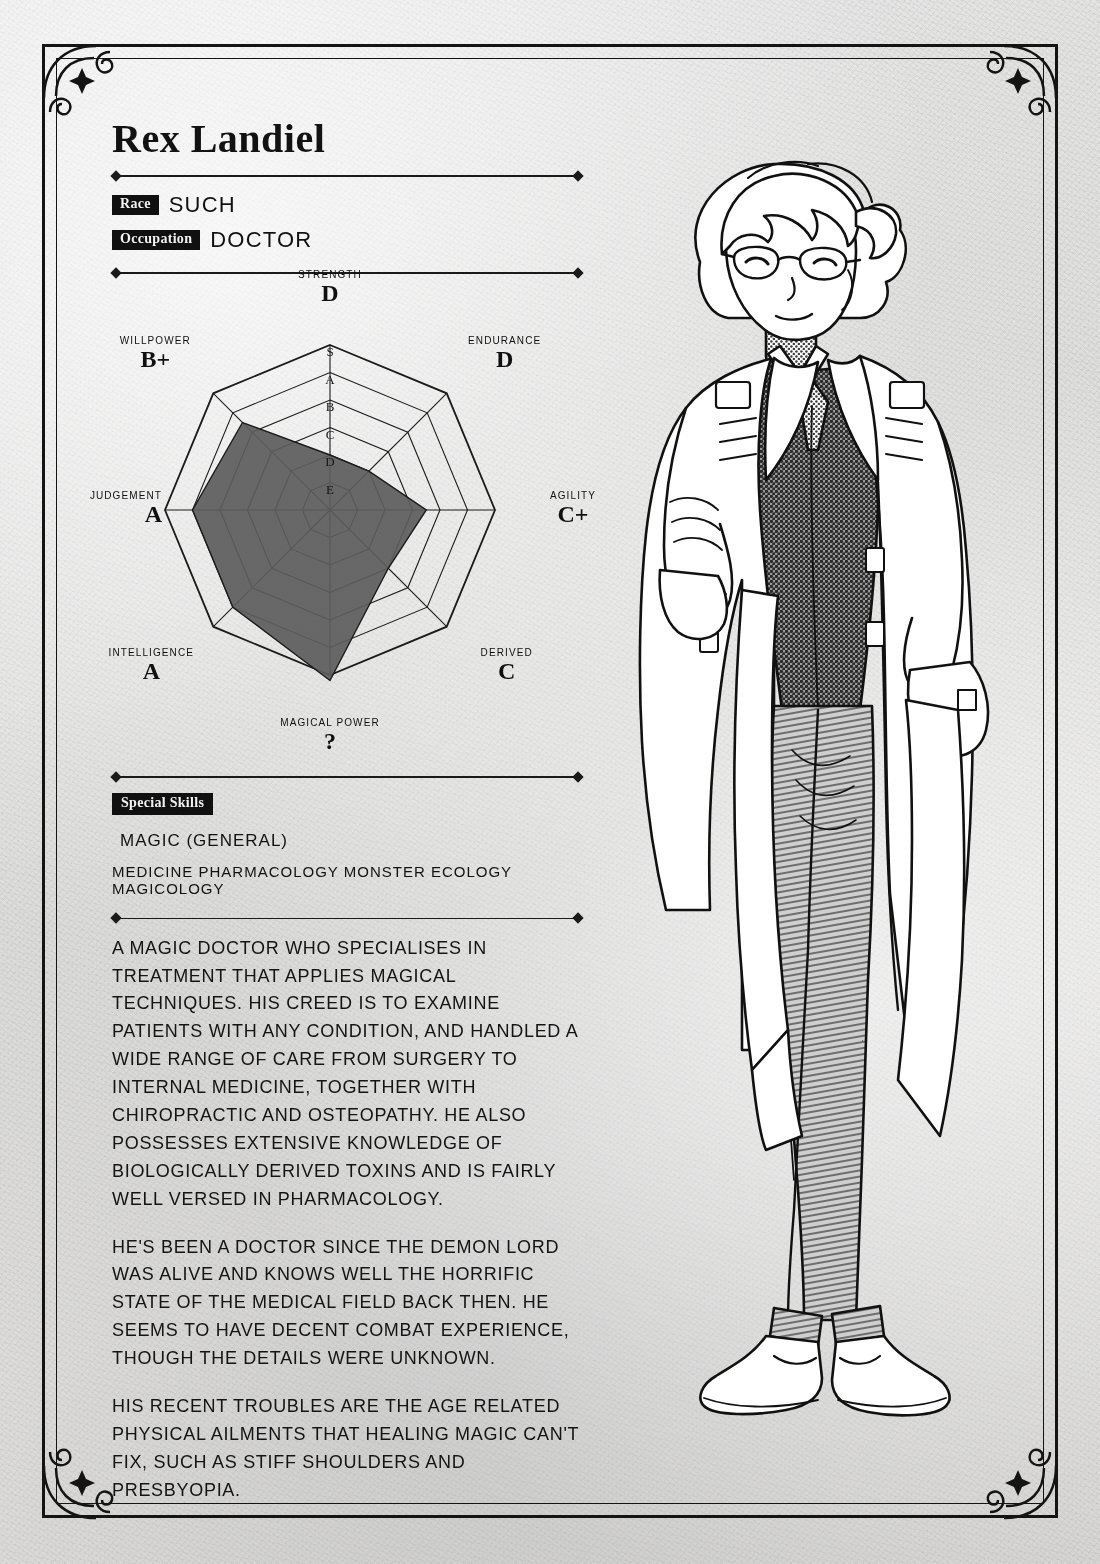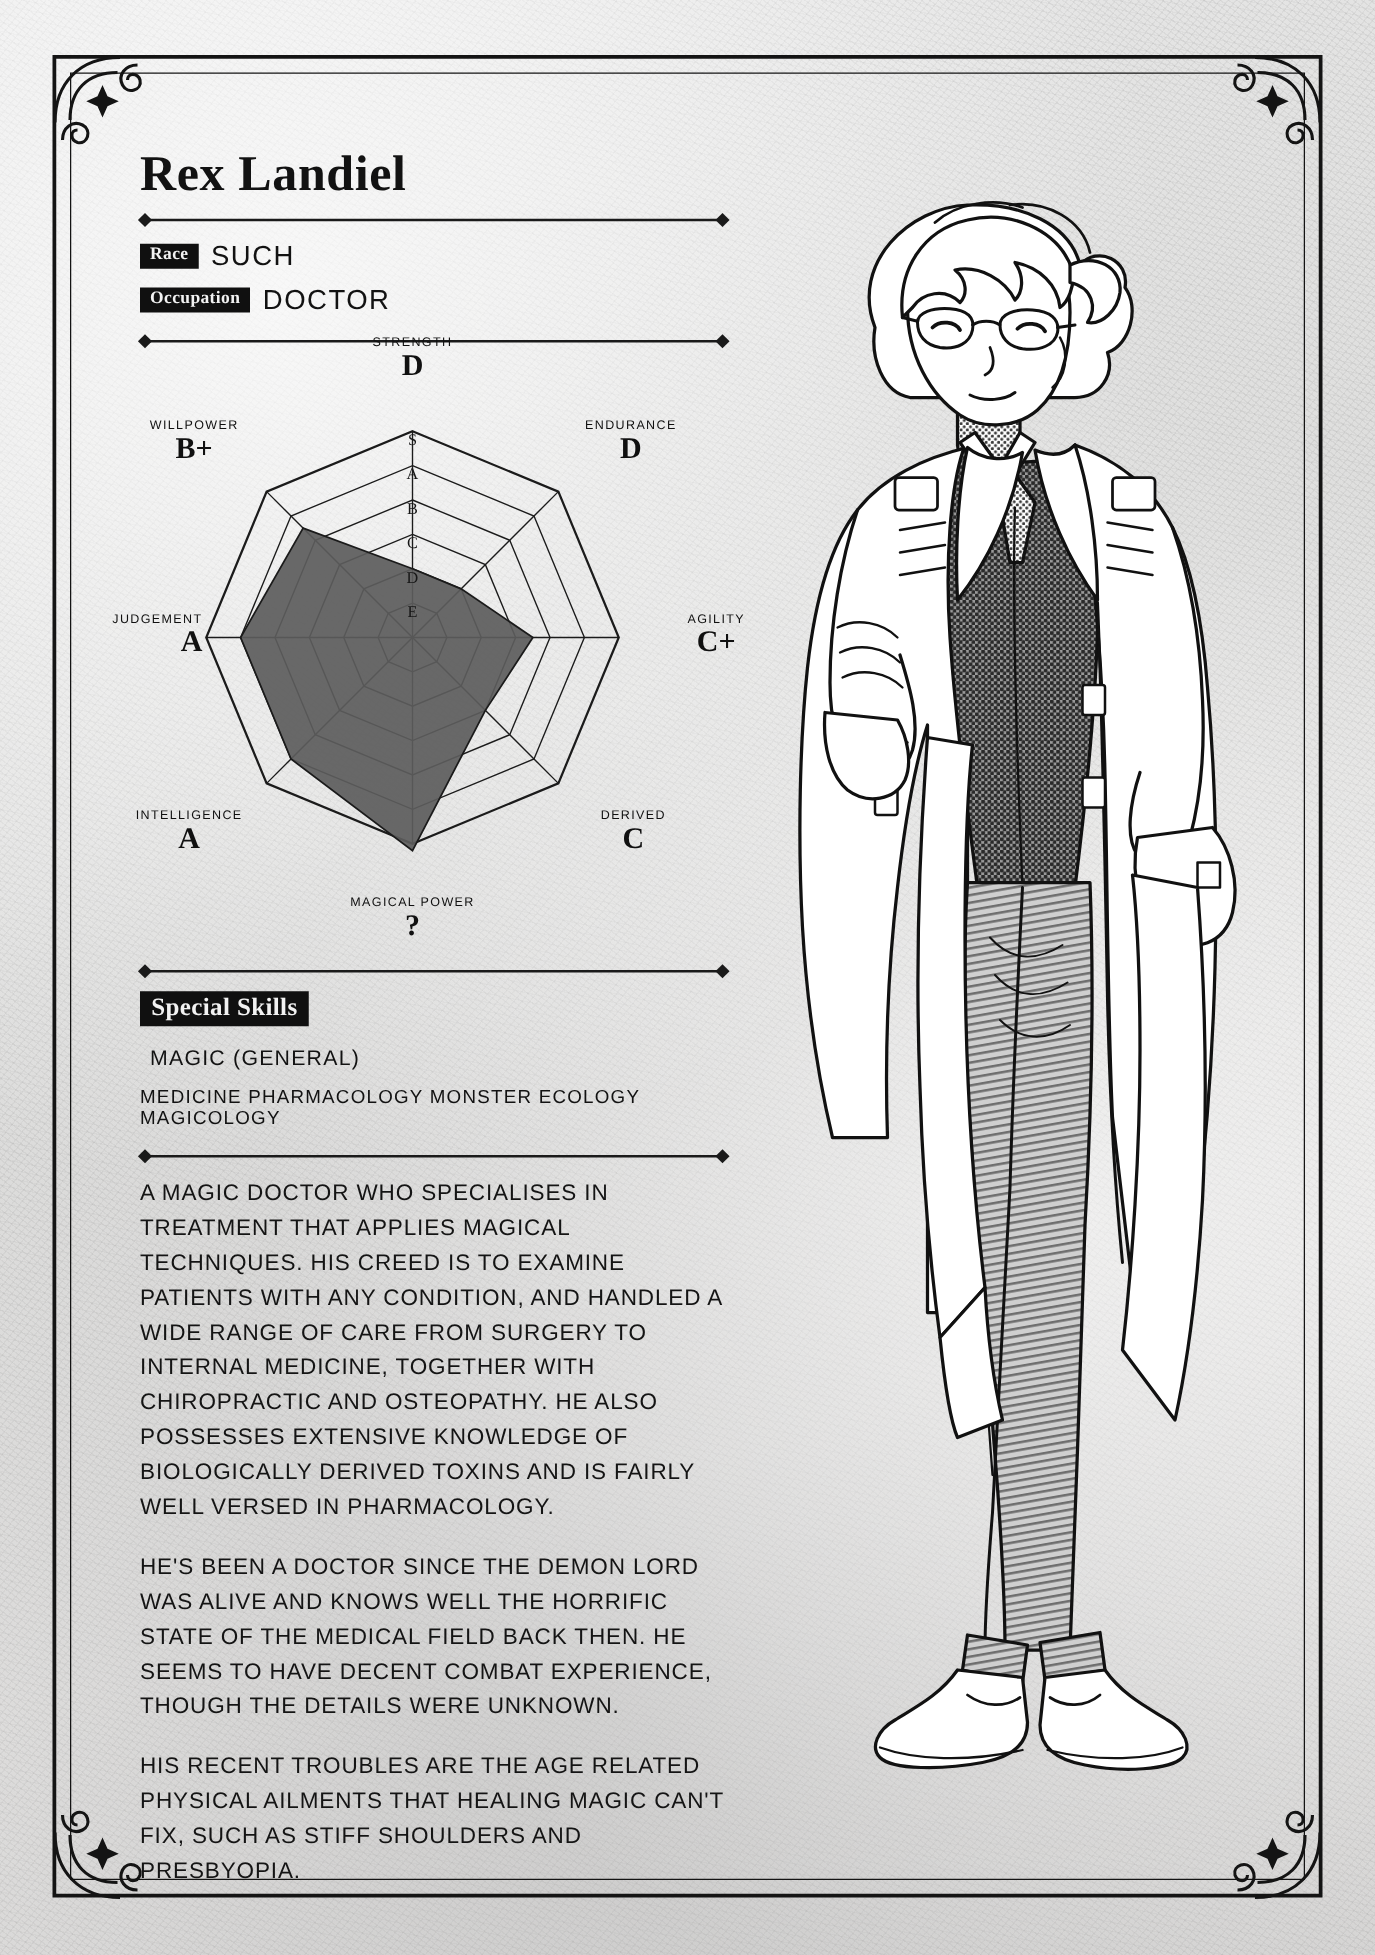--- a/index.html
+++ b/index.html
@@ -321,21 +321,21 @@
           </div>
         </div>
     </div>
 
     <div class="rule" style="margin-top:6px">
       <span class="dot l"></span>
       <span class="dot r"></span>
     </div>
 
     <div class="skills">
-      <span class="tag" style="font-size:20px;padding:3px 9px 4px 9px">Special Skills</span>
+      <span class="tag" style="font-size:14px;padding:3px 9px 4px 9px">Special Skills</span>
       <div class="skill-main">MAGIC (GENERAL)</div>
       <div class="skill-sub">MEDICINE  PHARMACOLOGY  MONSTER ECOLOGY  MAGICOLOGY</div>
     </div>
 
     <div class="rule" style="margin-top:16px">
       <span class="dot l"></span>
       <span class="dot r"></span>
     </div>
 
     <div class="body-text">

